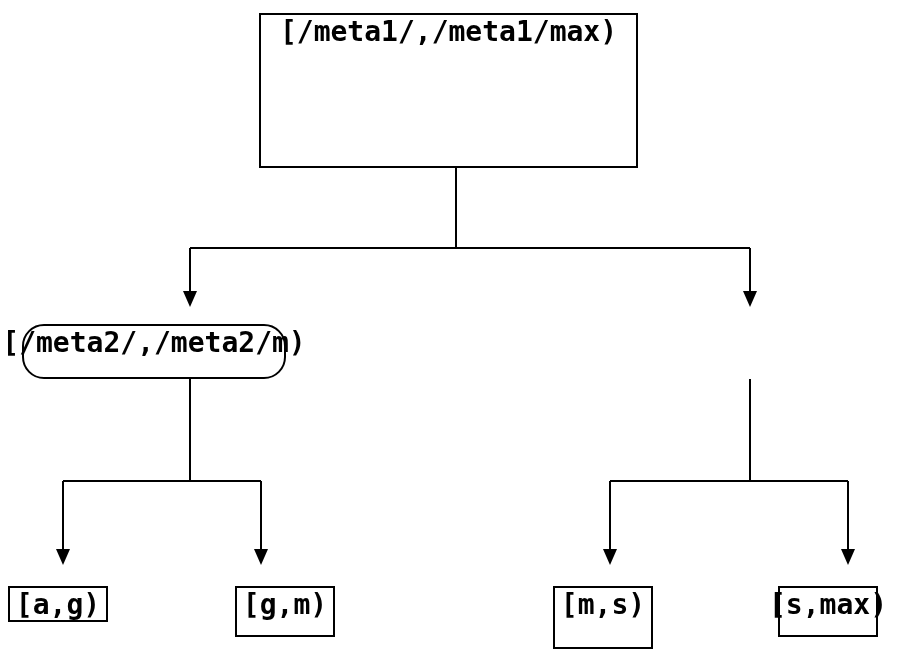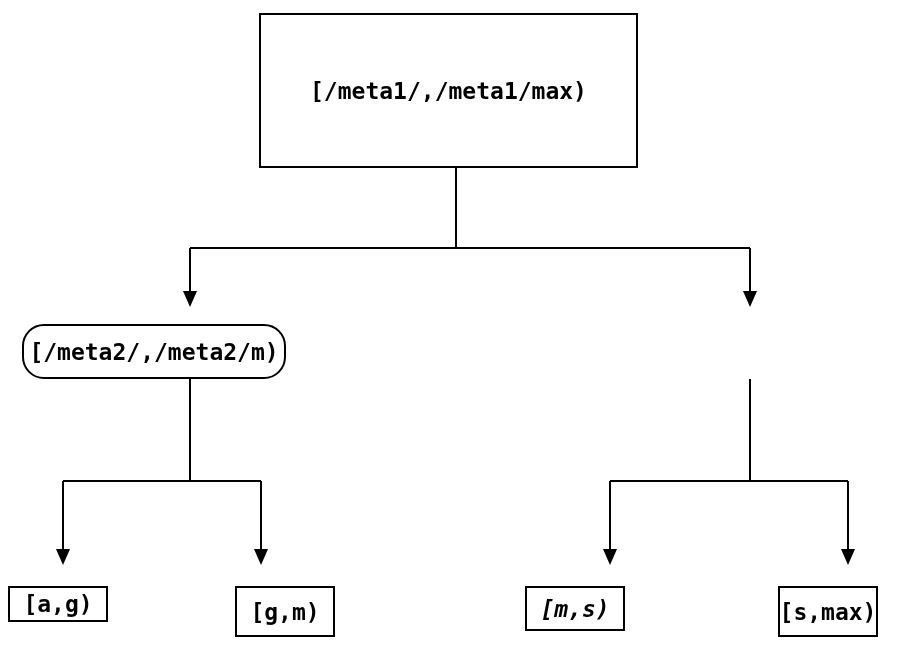--- a/index.html
+++ b/index.html
@@ -30,34 +30,34 @@
   .edges-svg polygon {
     fill: #000000;
     stroke: none;
   }
   .node {
     position: absolute;
     box-sizing: border-box;
     border: 2px solid #000000;
     background: #ffffff;
     display: flex;
-    align-items: center;
+    align-items: flex-start;
     justify-content: center;
-    font-size: 23px;
+    font-size: 28px;
     font-weight: 700;
     color: #000000;
     white-space: nowrap;
     letter-spacing: 0;
   }
   .node-root   { left: 259px; top: 13px;  width: 379px; height: 155px; }
   .node-l2a    { left: 22px;  top: 324px; width: 264px; height: 55px; border-radius: 22px; }
   .node-l2b    { left: 582px; top: 324px; width: 323px; height: 55px; }
   .node-leaf1  { left: 8px;   top: 586px; width: 100px; height: 36px; }
   .node-leaf2  { left: 203px; top: 586px; width: 100px; height: 51px; margin-left: 32px; }
-  .node-leaf3  { left: 525px; top: 586px; width: 100px; height: 45px; font-style: italic; }
+  .node-leaf3  { left: 553px; top: 586px; width: 100px; height: 63px; }
   .node-leaf4  { left: 778px; top: 586px; width: 100px; height: 51px; }
 </style>
 </head>
 <body>
 
 <div class="canvas">
 
   <svg class="edges-svg" viewBox="0 0 912 652" xmlns="http://www.w3.org/2000/svg">
 
     <path d="M456,168 V248"></path>

